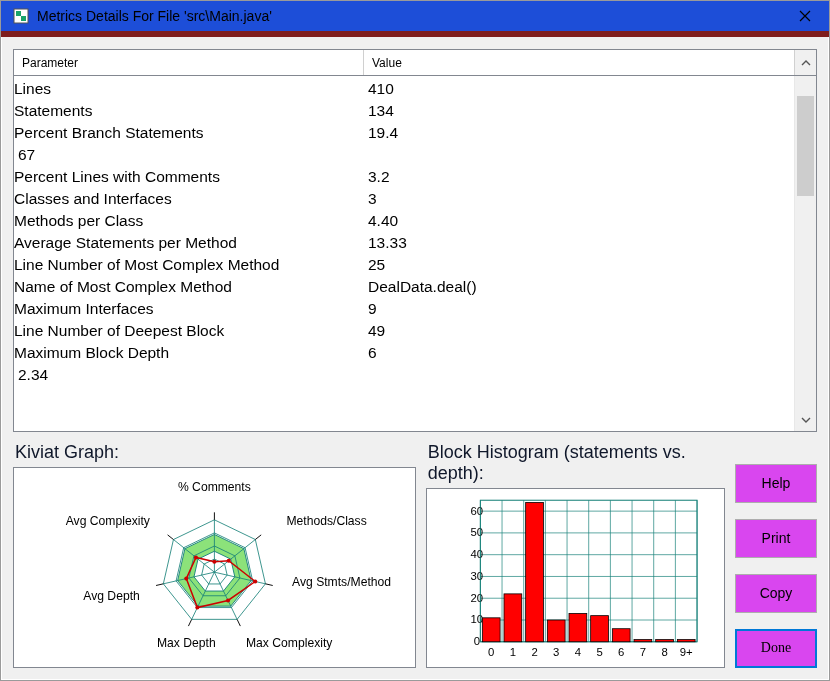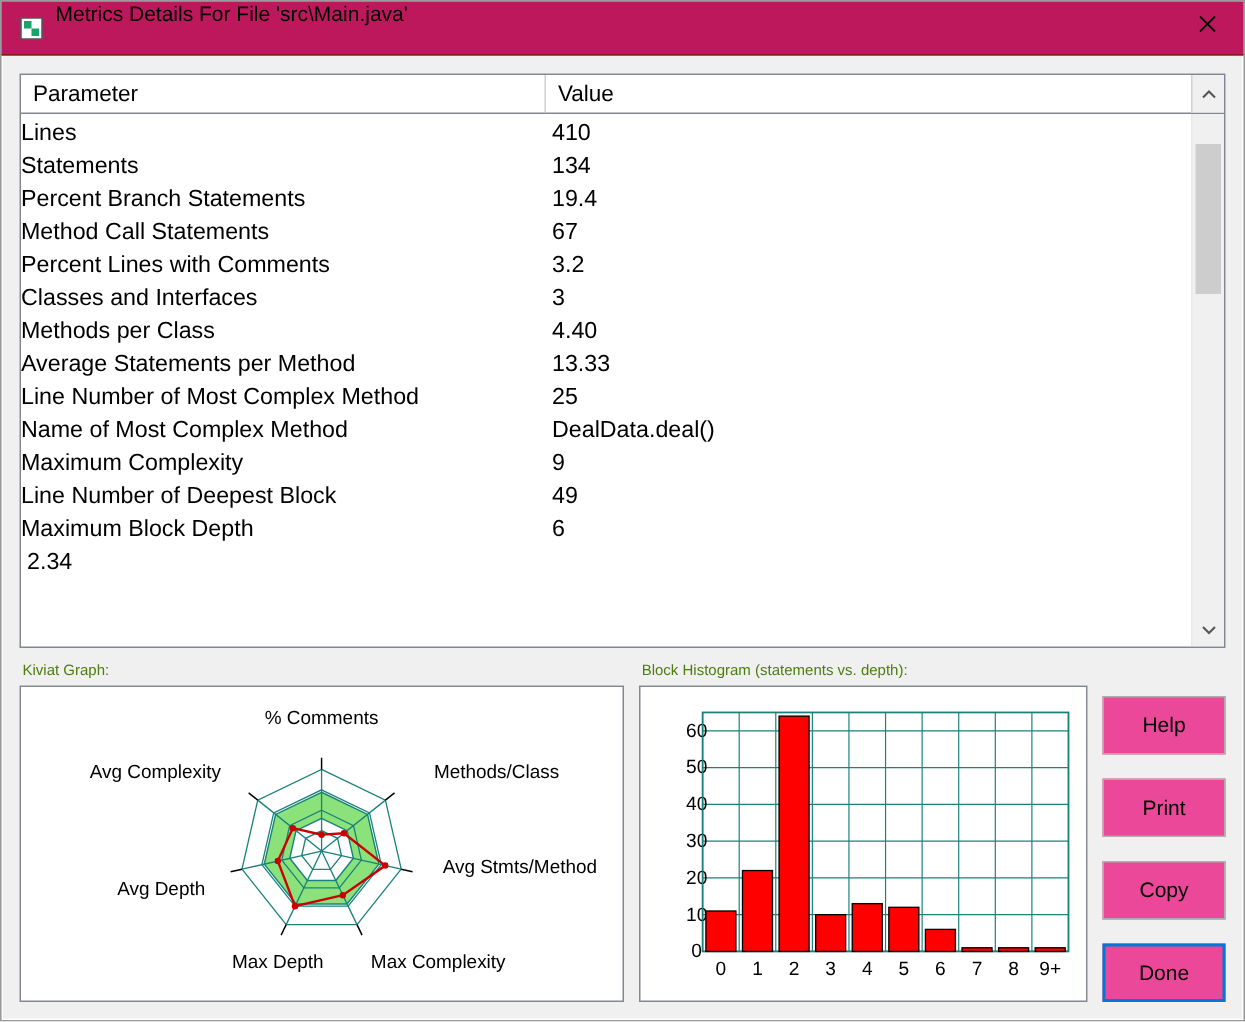--- a/index.html
+++ b/index.html
@@ -6,24 +6,24 @@
   html,body { margin:0; padding:0; background:#fff; }
   .window {
     width:830px; height:681px;
     background:#f0f0f0;
     border:1px solid #9a9a9a;
     display:flex; flex-direction:column;
     box-shadow:0 0 0 1px #fff inset;
   }
   .titlebar {
     height:36px;
-    display:flex; 
+    display:flex; align-items:center;
     padding:0 2px 0 12px;
-    background:#be185d;
-    border-bottom:1px solid #7f1d1d;
+    background:#1d4ed8;
+    border-bottom:6px solid #7f1d1d;
     color:#000;
   }
   .titlebar .app-icon { width:16px; height:16px; margin-right:8px; }
   .titlebar .title { font-size:14px; flex:1; }
   .titlebar .win-close {
     width:44px; height:30px; display:flex; align-items:center; justify-content:center;
     cursor:pointer;
   }
 
   .client {
@@ -34,21 +34,21 @@
 
   .table-wrap {
     flex:1; position:relative; border:1px solid #828790;
     background:#fff; display:flex; flex-direction:column;
     min-height:0; overflow:hidden;
   }
   .thead {
     display:flex; height:26px; background:#fff; border-bottom:1px solid #828790;
   }
   .thead .th {
-    font-size:15px; padding:3px 8px; border-right:1px solid #d0d0d0;
+    font-size:12px; padding:3px 8px; border-right:1px solid #d0d0d0;
     display:flex; align-items:center;
   }
   .thead .th.p { width:350px; }
   .thead .th.v { flex:1; border-right:none; padding-right:26px; }
   .thead .sc-up {
     width:22px; border-left:1px solid #d0d0d0; display:flex;
     align-items:center; justify-content:center; background:#f0f0f0;
   }
   .tbody-scroll {
     flex:1; overflow:hidden; position:relative; display:flex;
@@ -67,32 +67,32 @@
     background:#cdcdcd; border-radius:0;
   }
   .vscroll .arrow-down {
     margin-top:auto; height:22px; display:flex; align-items:center; justify-content:center;
   }
 
   .lower {
     display:flex; gap:10px; height:228px;
   }
   .panel-group { display:flex; flex-direction:column; flex:1; min-width:0; }
-  .panel-label { font-size:10px; margin:2px 0 4px 2px; color:#4d7c0f; }
+  .panel-label { font-size:18px; margin:2px 0 4px 2px; color:#0f172a; }
   .panel {
     flex:1; border:1px solid #828790; background:#fff;
     display:flex; align-items:stretch; justify-content:stretch;
     padding:6px; overflow:hidden;
   }
   .side-buttons { width:82px; display:flex; flex-direction:column; gap:16px; padding-top:24px; }
   .btn {
-    height:44px; background:#ec4899; border:1px solid #adadad;
+    height:44px; background:#d946ef; border:1px solid #adadad;
     font-size:14px; cursor:pointer;
   }
-  .btn.focus { border:2px solid #0078d7; }
+  .btn.focus { border:2px solid #0078d7;font-family:Liberation Serif, serif; }
 
   svg { display:block; margin:auto; }
   .kv-label { font-size:13px; fill:#000; }
   .axis-label { font-size:13px; fill:#000; text-anchor:middle; }
 </style>
 </head>
 <body>
 
 <div class="window">
   <div class="titlebar">
@@ -129,21 +129,20 @@
             </div>
             <div class="row">
               <div class="c1">Statements</div>
               <div class="c2">134</div>
             </div>
             <div class="row">
               <div class="c1">Percent Branch Statements</div>
               <div class="c2">19.4</div>
             </div>
             <div class="row">
-              <div class="c1">Method Call Statements</div>
               <div class="c2">67</div>
             </div>
             <div class="row">
               <div class="c1">Percent Lines with Comments</div>
               <div class="c2">3.2</div>
             </div>
             <div class="row">
               <div class="c1">Classes and Interfaces</div>
               <div class="c2">3</div>
             </div>
@@ -157,21 +156,21 @@
             </div>
             <div class="row">
               <div class="c1">Line Number of Most Complex Method</div>
               <div class="c2">25</div>
             </div>
             <div class="row">
               <div class="c1">Name of Most Complex Method</div>
               <div class="c2">DealData.deal()</div>
             </div>
             <div class="row">
-              <div class="c1">Maximum Complexity</div>
+              <div class="c1">Maximum Interfaces</div>
               <div class="c2">9</div>
             </div>
             <div class="row">
               <div class="c1">Line Number of Deepest Block</div>
               <div class="c2">49</div>
             </div>
             <div class="row">
               <div class="c1">Maximum Block Depth</div>
               <div class="c2">6</div>
             </div>

